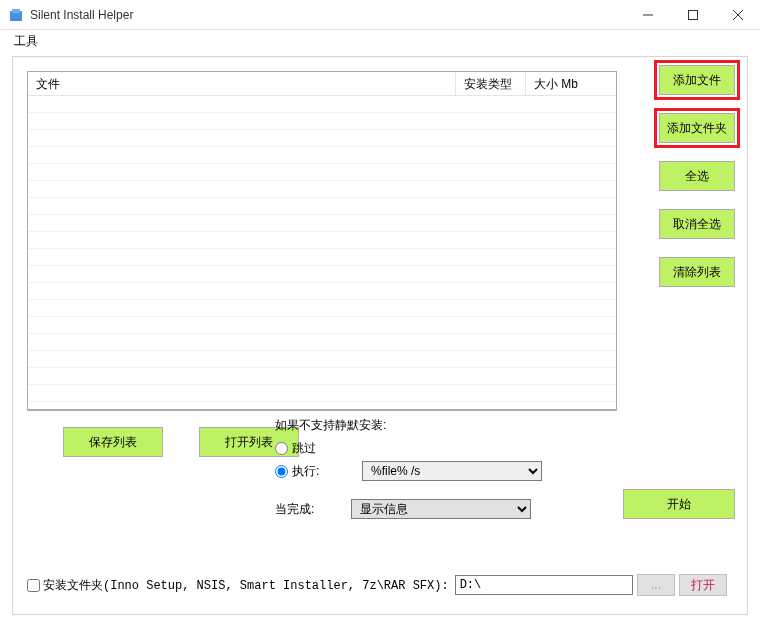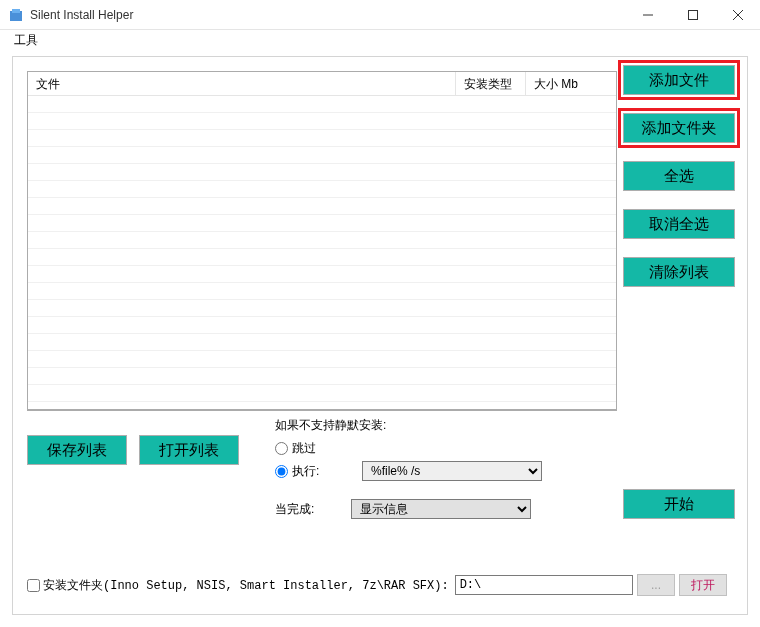--- a/index.html
+++ b/index.html
@@ -4,43 +4,43 @@
   <style>
     * { box-sizing: border-box; margin: 0; padding: 0; }
     body { font-family: "Microsoft YaHei", "SimSun", Arial, sans-serif; font-size: 12px; background: #fff; width: 760px; height: 627px; overflow: hidden; position: relative; }
     
     .titlebar { height: 30px; background: #fff; border-bottom: 1px solid #e5e5e5; display: flex; align-items: center; padding-left: 8px; }
     .titlebar-icon { width: 16px; height: 16px; margin-right: 6px; }
     .titlebar-title { flex: 1; font-size: 12px; color: #333; }
     .titlebar-buttons { display: flex; height: 100%; }
     .titlebar-btn { width: 45px; height: 100%; display: flex; align-items: center; justify-content: center; font-size: 13px; color: #333; }
     
-    .menubar { height: 22px; padding-left: 6px; display: flex; background: #fff; }
+    .menubar { height: 22px; padding-left: 6px; display: flex; align-items: center; background: #fff; }
     .menu-item { padding: 2px 8px; font-size: 12px; }
     
     .content { position: absolute; top: 56px; left: 12px; right: 12px; bottom: 12px; border: 1px solid #d4d4d4; }
     
     .main-area { position: absolute; top: 14px; left: 14px; right: 130px; height: 340px; }
     
     .table { border: 1px solid #ababab; border-bottom: 2px solid #ababab; height: 100%; background: #fff; }
     .table-header { display: flex; height: 24px; background: #fff; border-bottom: 1px solid #e5e5e5; }
     .th { padding: 4px 8px; font-size: 12px; border-right: 1px solid #e5e5e5; }
     .th-file { flex: 1; }
     .th-type { width: 70px; }
     .th-size { width: 90px; border-right: none; }
     .table-body { height: calc(100% - 24px); }
     .table-row { height: 17px; border-bottom: 1px solid #f0f0f0; }
     
     .right-buttons { position: absolute; top: 8px; right: 12px; width: 112px; display: flex; flex-direction: column; gap: 18px; }
-    .btn { height: 30px; border: 1px solid #adadad; background: #14b8a6; font-size: 15px; font-family: inherit; cursor: pointer; display: flex; align-items: center; justify-content: center; }
+    .btn { height: 30px; border: 1px solid #adadad; background: #bef264; font-size: 12px; font-family: inherit; cursor: pointer; display: flex; align-items: center; justify-content: center; margin-left: 36px; }
     .btn-highlight { outline: 3px solid #ed1c24; outline-offset: 2px; }
     
     .bottom-area { position: absolute; top: 370px; left: 14px; right: 12px; }
     
-    .save-open-buttons { position: absolute; top: 8px; left: 0; display: flex; gap: 12px; }
+    .save-open-buttons { position: absolute; top: 0; left: 0; display: flex; }
     .save-open-buttons .btn { width: 100px; }
     
     .options-area { position: absolute; top: -10px; left: 248px; width: 340px; }
     .options-label { font-size: 12px; margin-bottom: 6px; }
     .radio-row { display: flex; align-items: center; margin-bottom: 4px; }
     .radio-row input[type="radio"] { margin-right: 4px; }
     .radio-row .radio-label { width: 70px; font-size: 12px; }
     .exec-select { width: 180px; height: 20px; border: 1px solid #7a7a7a; font-family: inherit; font-size: 12px; padding-left: 4px; }
     
     .complete-row { display: flex; align-items: center; margin-top: 18px; }

